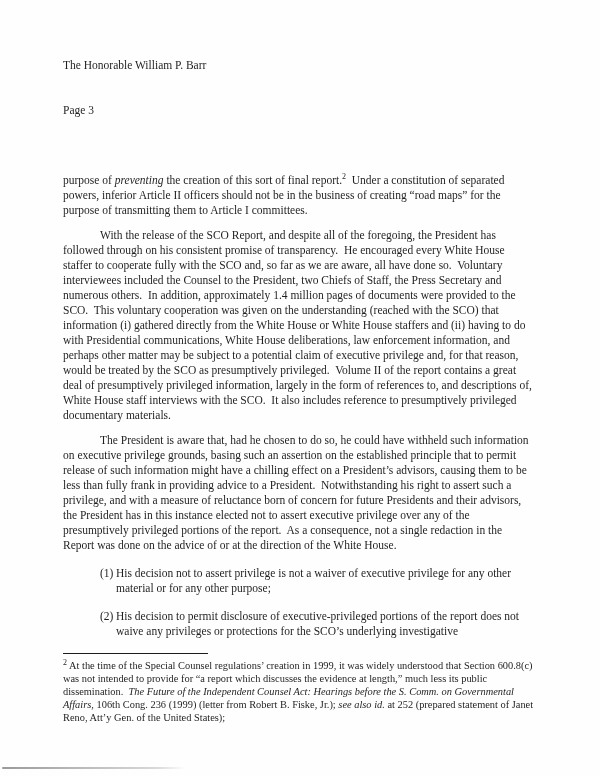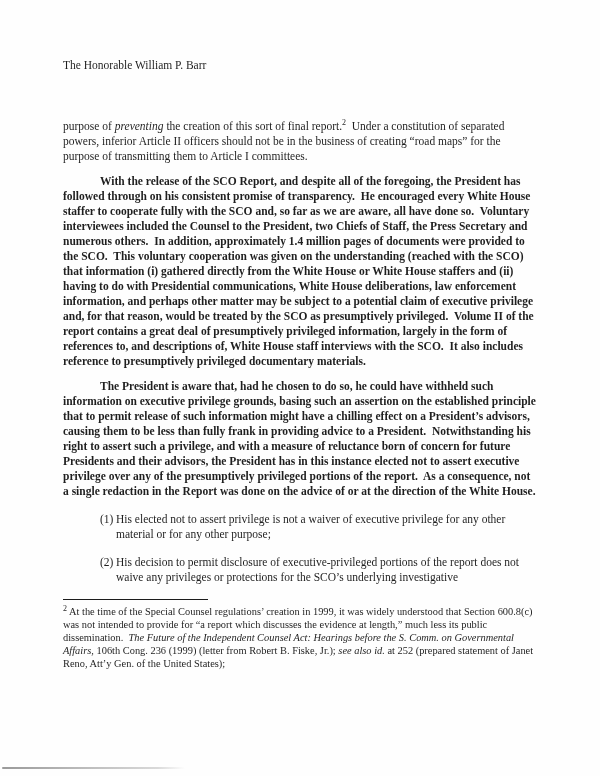--- a/index.html
+++ b/index.html
@@ -22,22 +22,22 @@
     padding:28px 64px 16px 63px;
     box-sizing:border-box;
   }
   .hdr{font-size:11.5px;line-height:15px;white-space:pre-wrap;}
   .para{
     font-size:11.5px;line-height:15px;
     margin:10px 0 0 0;
     white-space:pre-wrap;
     text-align:left;
   }
-  .para.indent{text-indent:37px;font-weight:bold;}
-  .para.first{margin-top:16px;}
+  .para.indent{text-indent:37px;}
+  .para.first{margin-top:25px;}
   sup{font-size:8px;line-height:0;vertical-align:super;}
   .num-list{margin:2px 0 0 37px;}
   .num-item{
     display:flex;
     font-size:11.5px;line-height:15px;
     margin-top:13px;
     white-space:pre-wrap;
   }
   .num-item .marker{flex:0 0 16px;}
   .num-item .itext{flex:1 1 auto;}
@@ -57,33 +57,34 @@
     border-radius:1px;
   }
 </style>
 </head>
 <body>
 
 <div class="page">
 
   <div class="hdr">
     <div>The Honorable William P. Barr</div>
+    <div>Page 3</div>
   </div>
 
   <p class="para first"><span>purpose of </span><span style="font-style: italic;">preventing</span><span> the creation of this sort of final report.</span><sup>2</sup><span>  Under a constitution of separated powers, inferior Article II officers should not be in the business of creating “road maps” for the purpose of transmitting them to Article I committees.</span></p>
 
   <p class="para indent"><span>With the release of the SCO Report, and despite all of the foregoing, the President has followed through on his consistent promise of transparency.  He encouraged every White House staffer to cooperate fully with the SCO and, so far as we are aware, all have done so.  Voluntary interviewees included the Counsel to the President, two Chiefs of Staff, the Press Secretary and numerous others.  In addition, approximately 1.4 million pages of documents were provided to the SCO.  This voluntary cooperation was given on the understanding (reached with the SCO) that information (i) gathered directly from the White House or White House staffers and (ii) having to do with Presidential communications, White House deliberations, law enforcement information, and perhaps other matter may be subject to a potential claim of executive privilege and, for that reason, would be treated by the SCO as presumptively privileged.  Volume II of the report contains a great deal of presumptively privileged information, largely in the form of references to, and descriptions of, White House staff interviews with the SCO.  It also includes reference to presumptively privileged documentary materials.</span></p>
 
   <p class="para indent"><span>The President is aware that, had he chosen to do so, he could have withheld such information on executive privilege grounds, basing such an assertion on the established principle that to permit release of such information might have a chilling effect on a President’s advisors, causing them to be less than fully frank in providing advice to a President.  Notwithstanding his right to assert such a privilege, and with a measure of reluctance born of concern for future Presidents and their advisors, the President has in this instance elected not to assert executive privilege over any of the presumptively privileged portions of the report.  As a consequence, not a single redaction in the Report was done on the advice of or at the direction of the White House.</span></p>
 
 
   <div class="num-list">
     <div class="num-item">
       <span class="marker">(1)</span>
-      <span class="itext">His elected not to assert privilege is not a waiver of executive privilege for any other material or for any other purpose;</span>
+      <span class="itext">His decision not to assert privilege is not a waiver of executive privilege for any other material or for any other purpose;</span>
     </div>
     <div class="num-item">
       <span class="marker">(2)</span>
       <span class="itext">His decision to permit disclosure of executive-privileged portions of the report does not waive any privileges or protections for the SCO’s underlying investigative</span>
     </div>
   </div>
 
   <hr class="fn-rule">
 
   <p class="footnote"><sup>2</sup><span><span> At the time of the Special Counsel regulations’ creation in 1999, it was widely understood that Section 600.8(c) was not intended to provide for “a report which discusses the evidence at length,” much less its public dissemination.  </span><span style="font-style: italic;">The Future of the Independent Counsel Act: Hearings before the S. Comm. on Governmental Affairs</span><span>, 106th Cong. 236 (1999) (letter from Robert B. Fiske, Jr.); </span><span style="font-style: italic;">see also id.</span><span> at 252 (prepared statement of Janet Reno, Att’y Gen. of the United States); </span></span></p>

